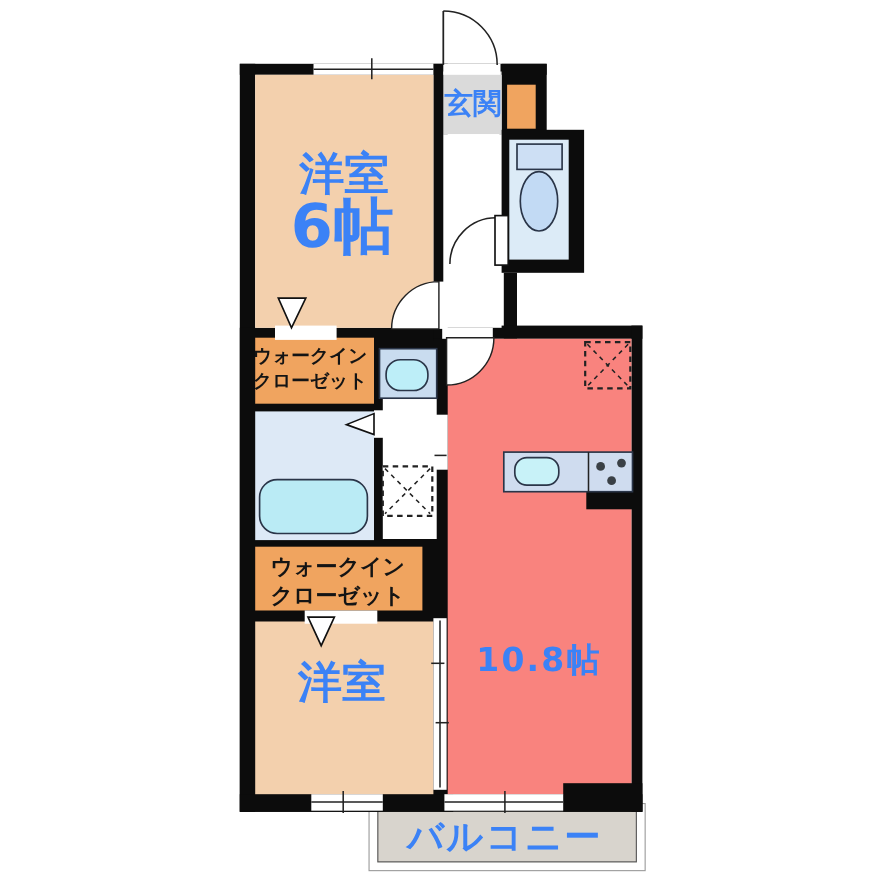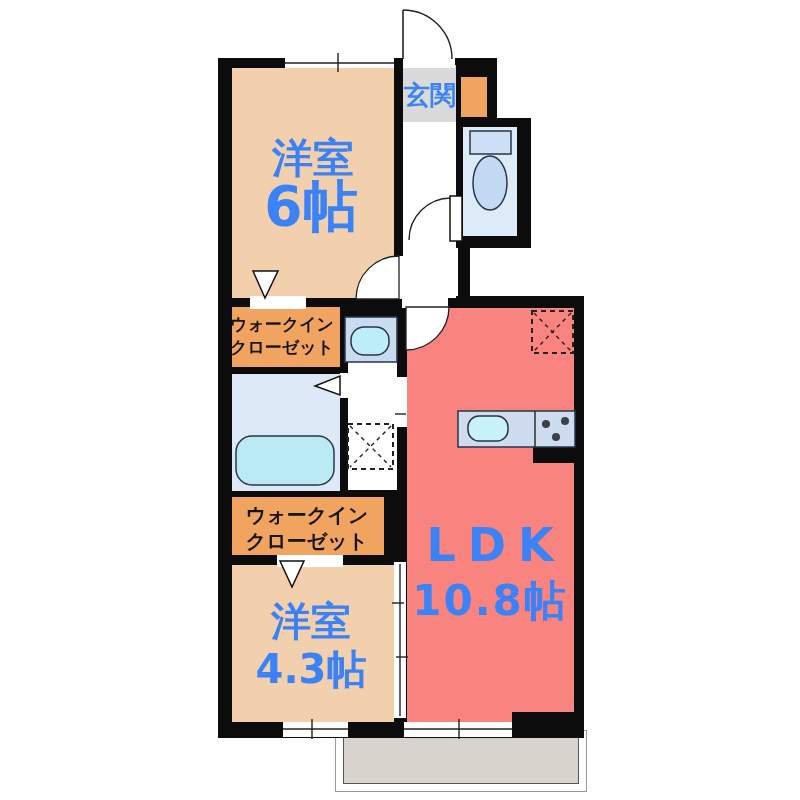--- a/index.html
+++ b/index.html
@@ -136,17 +136,16 @@
   <div class="lbl" style="left:430px;top:95px;font-size:26px">玄関</div>
   <div class="lbl2" style="left:282px;top:336px;font-size:17px;line-height:23px">
     <div>ウォークイン</div>
     <div>クローゼット</div>
   </div>
   <div class="lbl2" style="left:307px;top:528px;font-size:20px;line-height:26px">
     <div>ウォークイン</div>
     <div>クローゼット</div>
   </div>
   <div class="lbl" style="left:311px;top:621px;font-size:40px">洋室</div>
-  <div class="lbl" style="left:311px;top:669px;font-size:40px">4.3帖</div>
-  <div class="lbl" style="left:496px;top:545px;font-size:46px;letter-spacing:12px">LDK</div>
-  <div class="lbl" style="left:490px;top:601px;font-size:42px;letter-spacing:2px">10.8帖</div>
+  <div class="lbl" style="left:490px;top:601px;font-size:30px;letter-spacing:2px">10.8帖</div>
+  <div class="lbl" style="left:459px;top:760px;font-size:33px;letter-spacing:2px">バルコニー</div>
 
 </div>
 
 </body></html>

